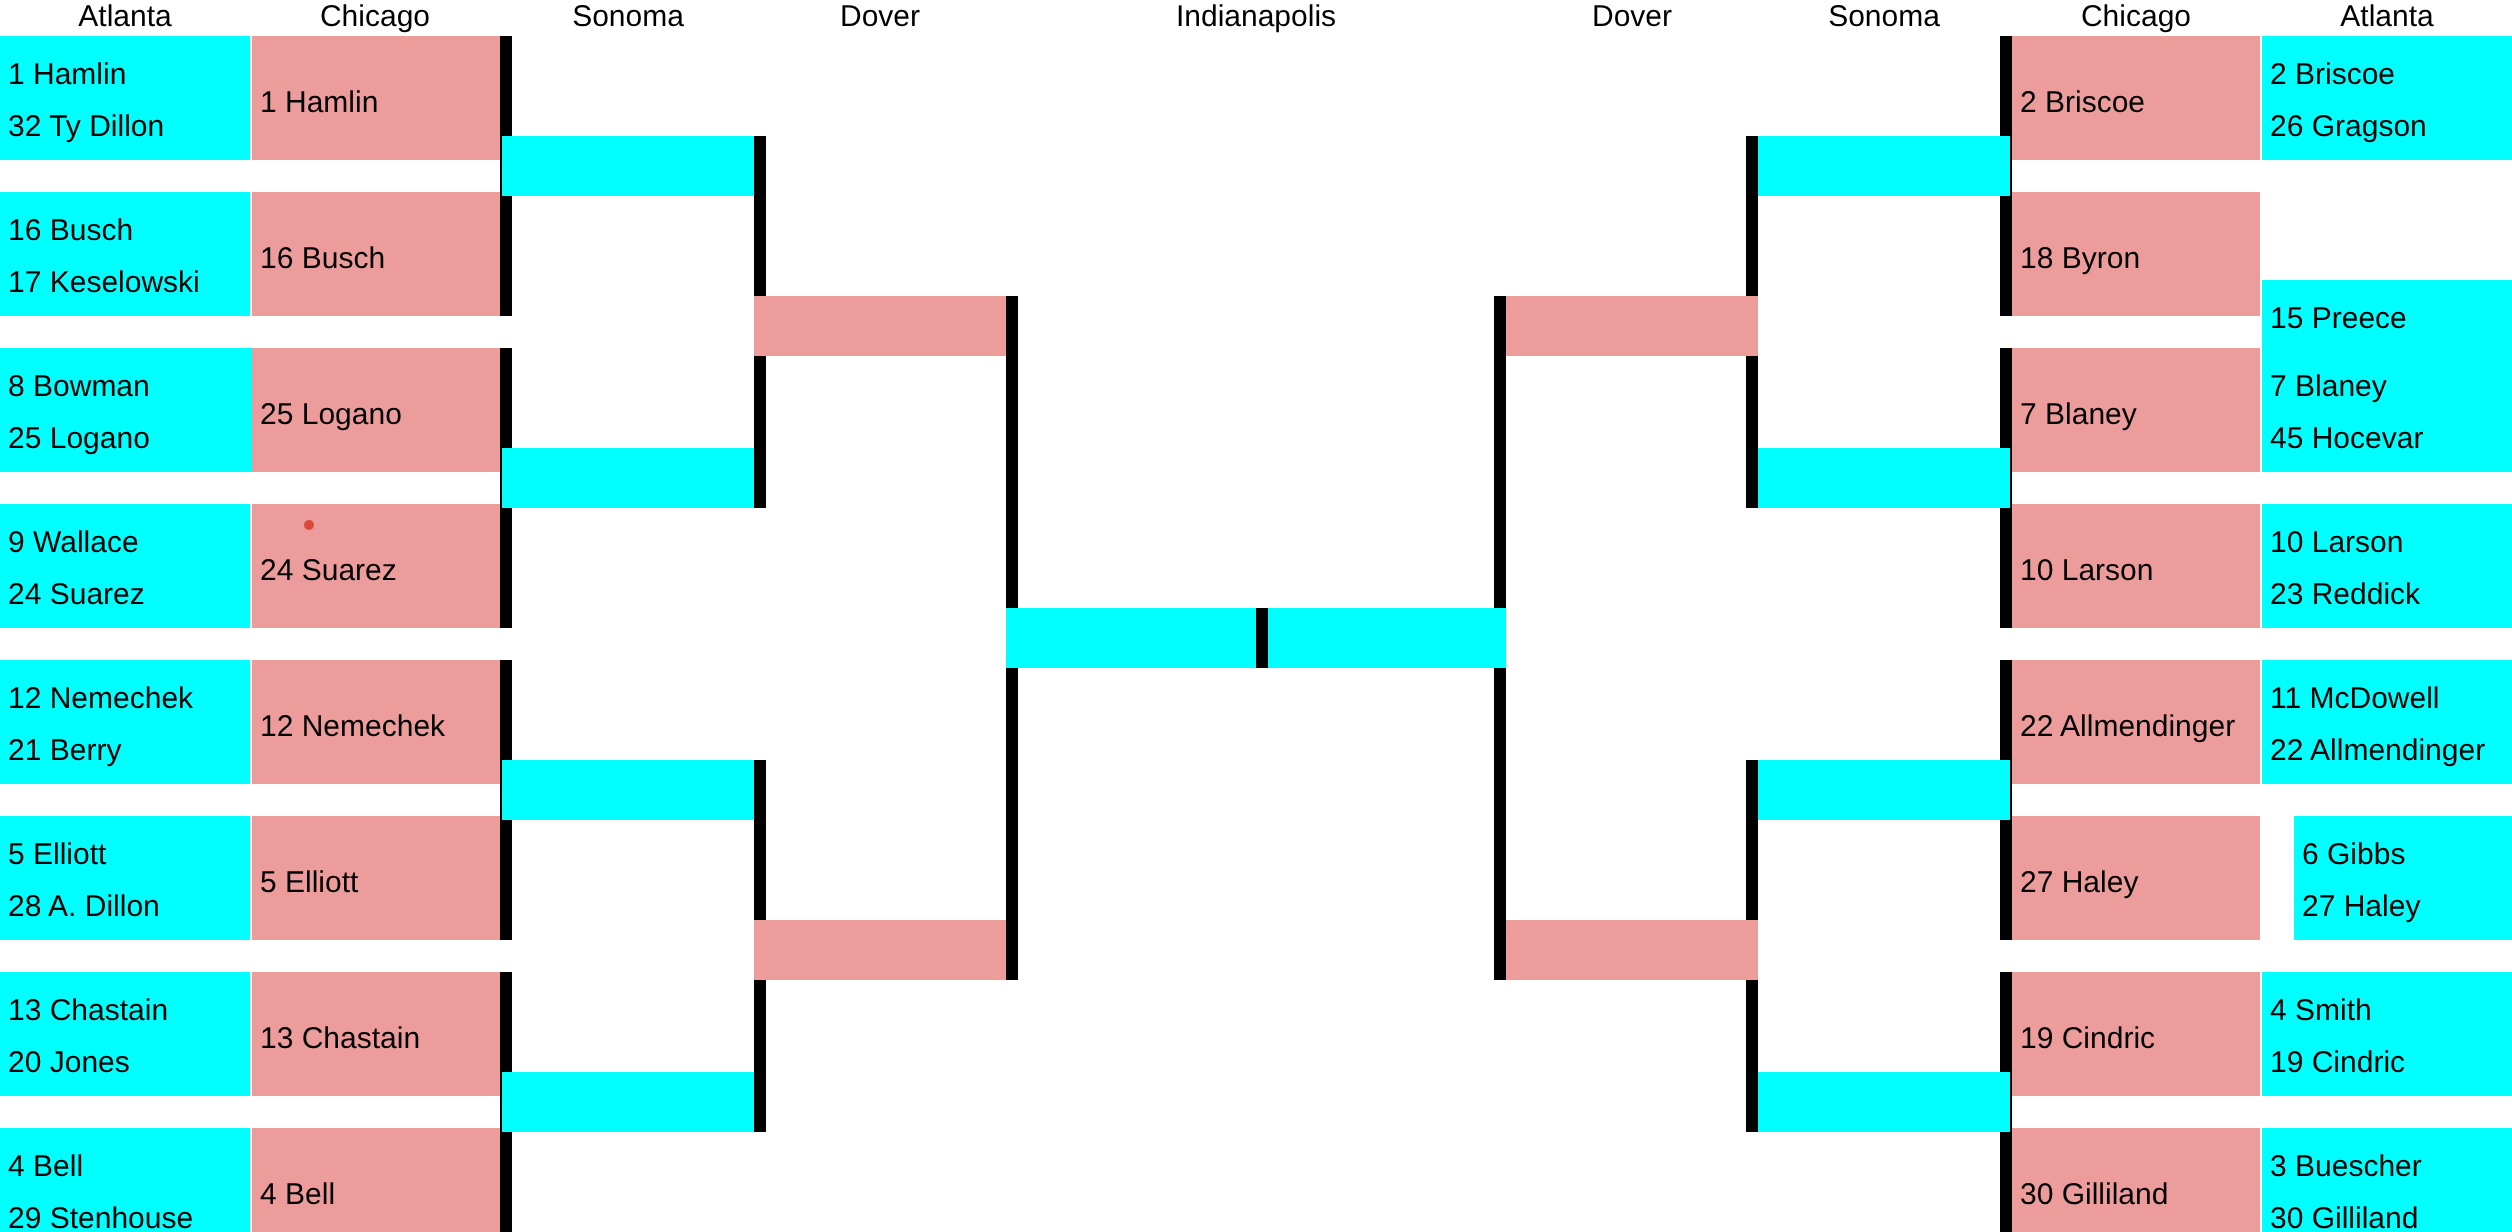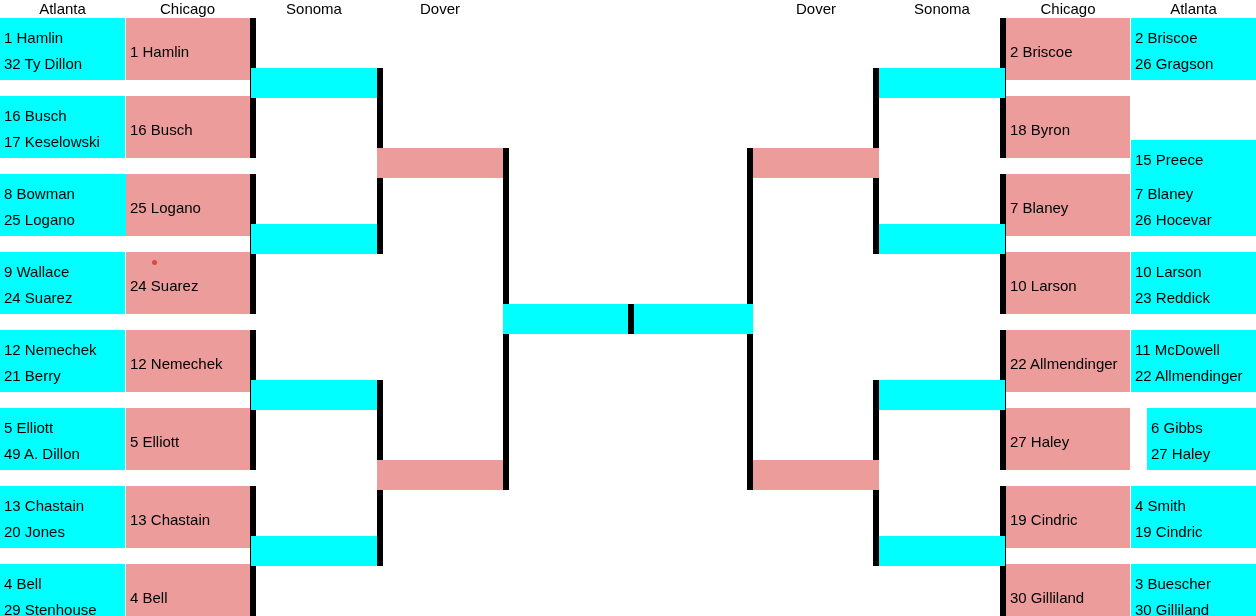--- a/index.html
+++ b/index.html
@@ -50,20 +50,21 @@
   }
 </style>
 </head>
 <body>
 
 <div id="board">
     <div class="hdr" style="left: 0px; width: 125px;">Atlanta</div>
     <div class="hdr" style="left: 125px; width: 125px;">Chicago</div>
     <div class="hdr" style="left: 251px; width: 126px;">Sonoma</div>
     <div class="hdr" style="left: 377px; width: 126px;">Dover</div>
+    <div class="hdr" style="left: 503px; width: 250px;">Indianapolis</div>
     <div class="hdr" style="left: 753px; width: 126px;">Dover</div>
     <div class="hdr" style="left: 879px; width: 126px;">Sonoma</div>
     <div class="hdr" style="left: 1005px; width: 126px;">Chicago</div>
     <div class="hdr" style="left: 1131px; width: 125px;">Atlanta</div>
     <div class="cell r1" style="left: 0px; top: 18px; width: 125px; height: 62px;">
       <div class="ln a">1 Hamlin</div>
       <div class="ln b">32 Ty Dillon</div>
     </div>
     <div class="cell r2" style="left: 126px; top: 18px; width: 124px; height: 62px;">
       <div class="ln a">1 Hamlin</div>
@@ -91,21 +92,21 @@
     </div>
     <div class="cell r1" style="left: 0px; top: 330px; width: 125px; height: 62px;">
       <div class="ln a">12 Nemechek</div>
       <div class="ln b">21 Berry</div>
     </div>
     <div class="cell r2" style="left: 126px; top: 330px; width: 124px; height: 62px;">
       <div class="ln a">12 Nemechek</div>
     </div>
     <div class="cell r1" style="left: 0px; top: 408px; width: 125px; height: 62px;">
       <div class="ln a">5 Elliott</div>
-      <div class="ln b">49 A. Dillon</div>
+      <div class="ln b">28 A. Dillon</div>
     </div>
     <div class="cell r2" style="left: 126px; top: 408px; width: 124px; height: 62px;">
       <div class="ln a">5 Elliott</div>
     </div>
     <div class="cell r1" style="left: 0px; top: 486px; width: 125px; height: 62px;">
       <div class="ln a">13 Chastain</div>
       <div class="ln b">20 Jones</div>
     </div>
     <div class="cell r2" style="left: 126px; top: 486px; width: 124px; height: 62px;">
       <div class="ln a">13 Chastain</div>
@@ -130,21 +131,21 @@
     </div>
     <div class="cell r1" style="left: 1131px; top: 96px; width: 125px; height: 62px; margin-top: 44px;">
       <div class="ln a">15 Preece</div>
       <div class="ln b">18 Byron</div>
     </div>
     <div class="cell r2" style="left: 1006px; top: 96px; width: 124px; height: 62px;">
       <div class="ln a">18 Byron</div>
     </div>
     <div class="cell r1" style="left: 1131px; top: 174px; width: 125px; height: 62px;">
       <div class="ln a">7 Blaney</div>
-      <div class="ln b">26 Hocevar</div>
+      <div class="ln b">45 Hocevar</div>
     </div>
     <div class="cell r2" style="left: 1006px; top: 174px; width: 124px; height: 62px;">
       <div class="ln a">7 Blaney</div>
     </div>
     <div class="cell r1" style="left: 1131px; top: 252px; width: 125px; height: 62px;">
       <div class="ln a">10 Larson</div>
       <div class="ln b">23 Reddick</div>
     </div>
     <div class="cell r2" style="left: 1006px; top: 252px; width: 124px; height: 62px;">
       <div class="ln a">10 Larson</div>

